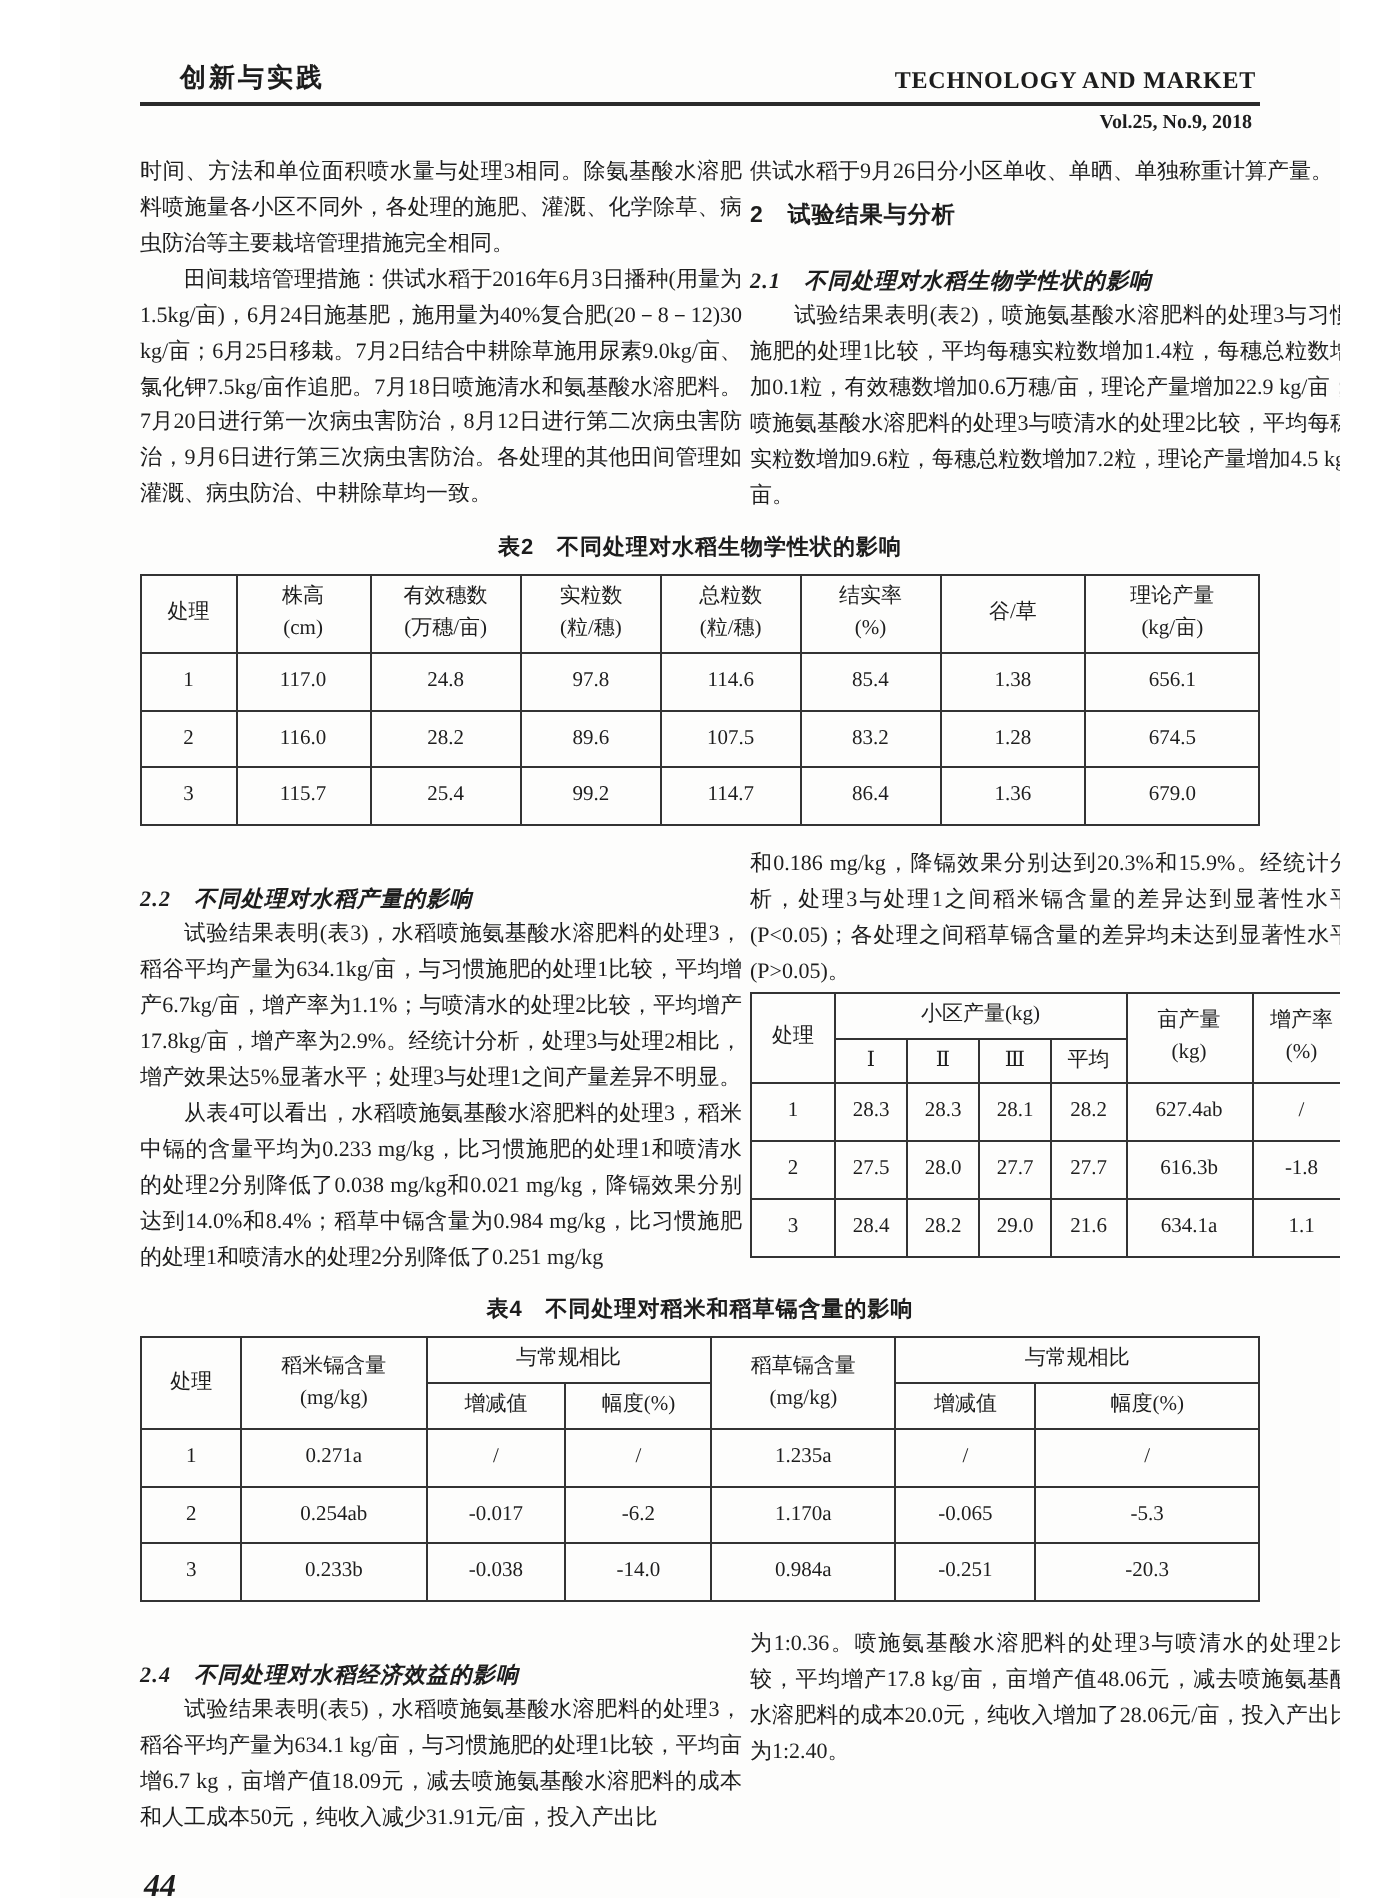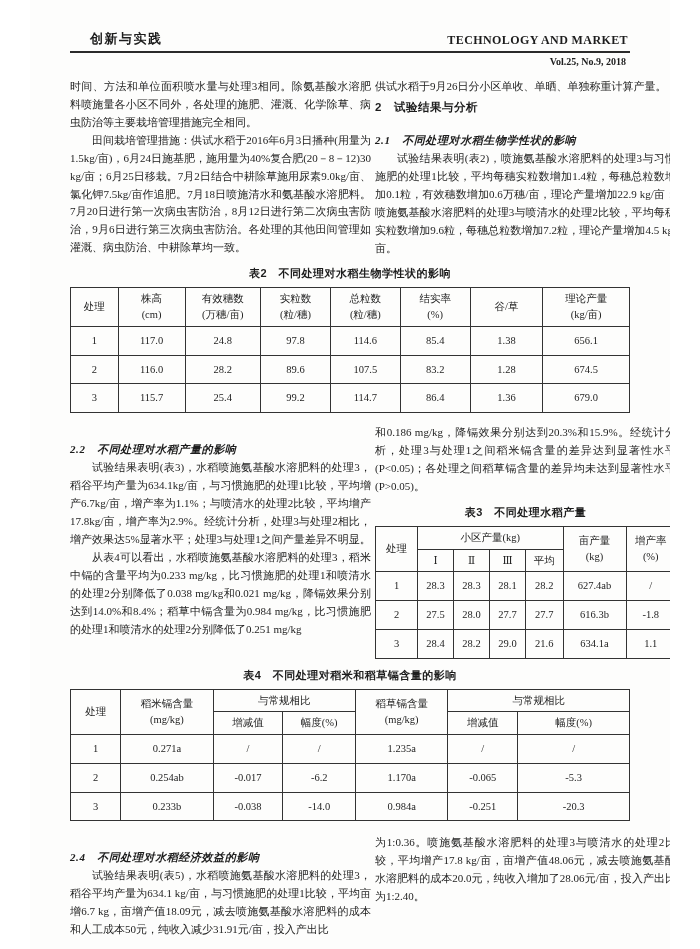--- a/index.html
+++ b/index.html
@@ -148,21 +148,20 @@
 
   <div class="cols">
     <div class="col">
       <h4 class="subsec">2.2　不同处理对水稻产量的影响</h4>
       <p class="body ind">试验结果表明(表3)，水稻喷施氨基酸水溶肥料的处理3，稻谷平均产量为634.1kg/亩，与习惯施肥的处理1比较，平均增产6.7kg/亩，增产率为1.1%；与喷清水的处理2比较，平均增产17.8kg/亩，增产率为2.9%。经统计分析，处理3与处理2相比，增产效果达5%显著水平；处理3与处理1之间产量差异不明显。</p>
       <p class="body ind">从表4可以看出，水稻喷施氨基酸水溶肥料的处理3，稻米中镉的含量平均为0.233 mg/kg，比习惯施肥的处理1和喷清水的处理2分别降低了0.038 mg/kg和0.021 mg/kg，降镉效果分别达到14.0%和8.4%；稻草中镉含量为0.984 mg/kg，比习惯施肥的处理1和喷清水的处理2分别降低了0.251 mg/kg</p>
     </div>
     <div class="col">
       <p class="body">和0.186 mg/kg，降镉效果分别达到20.3%和15.9%。经统计分析，处理3与处理1之间稻米镉含量的差异达到显著性水平(P&lt;0.05)；各处理之间稻草镉含量的差异均未达到显著性水平(P&gt;0.05)。</p>
 
-      <div class="tbl-title">表3　不同处理水稻产量</div>
       <table class="tbl">
         <colgroup>
           <col style="width:14%">
             <col style="width:12%">
             <col style="width:12%">
             <col style="width:12%">
           <col style="width:12.5%">
             <col style="width:21%">
             <col style="width:16.5%">
         </colgroup>

